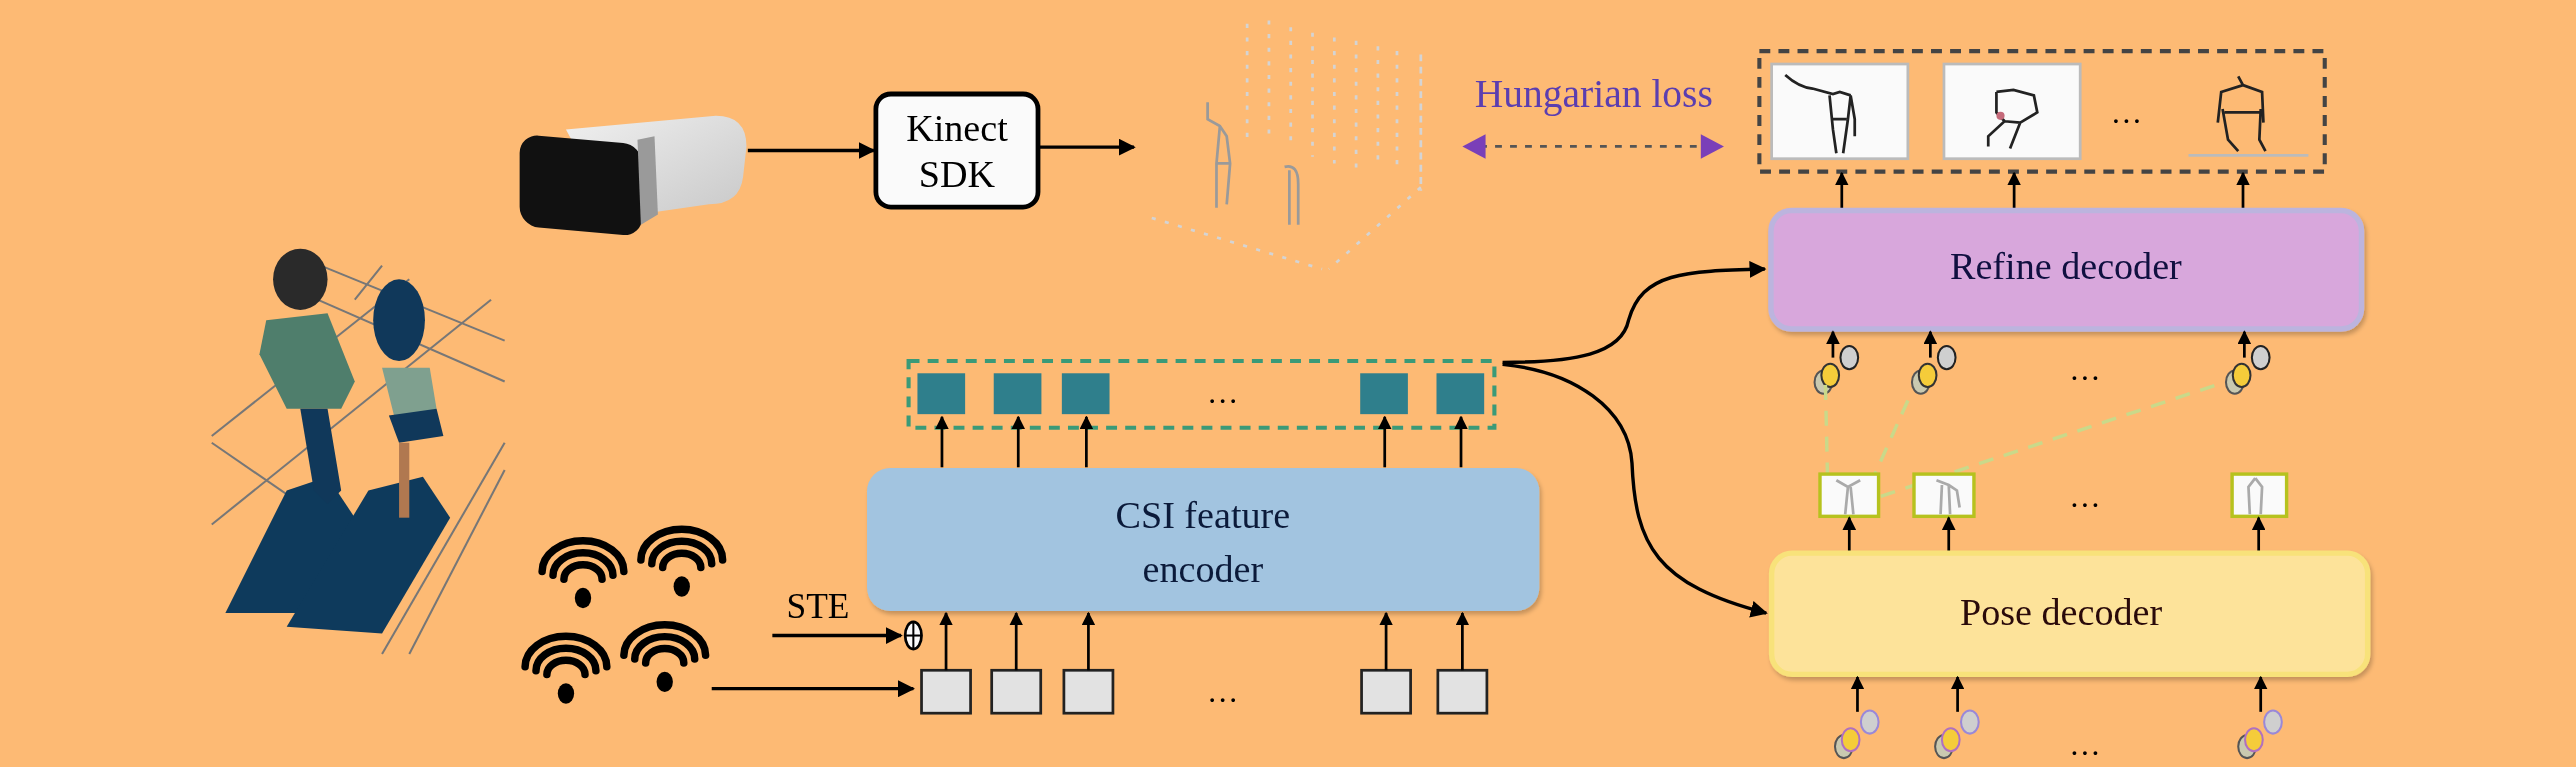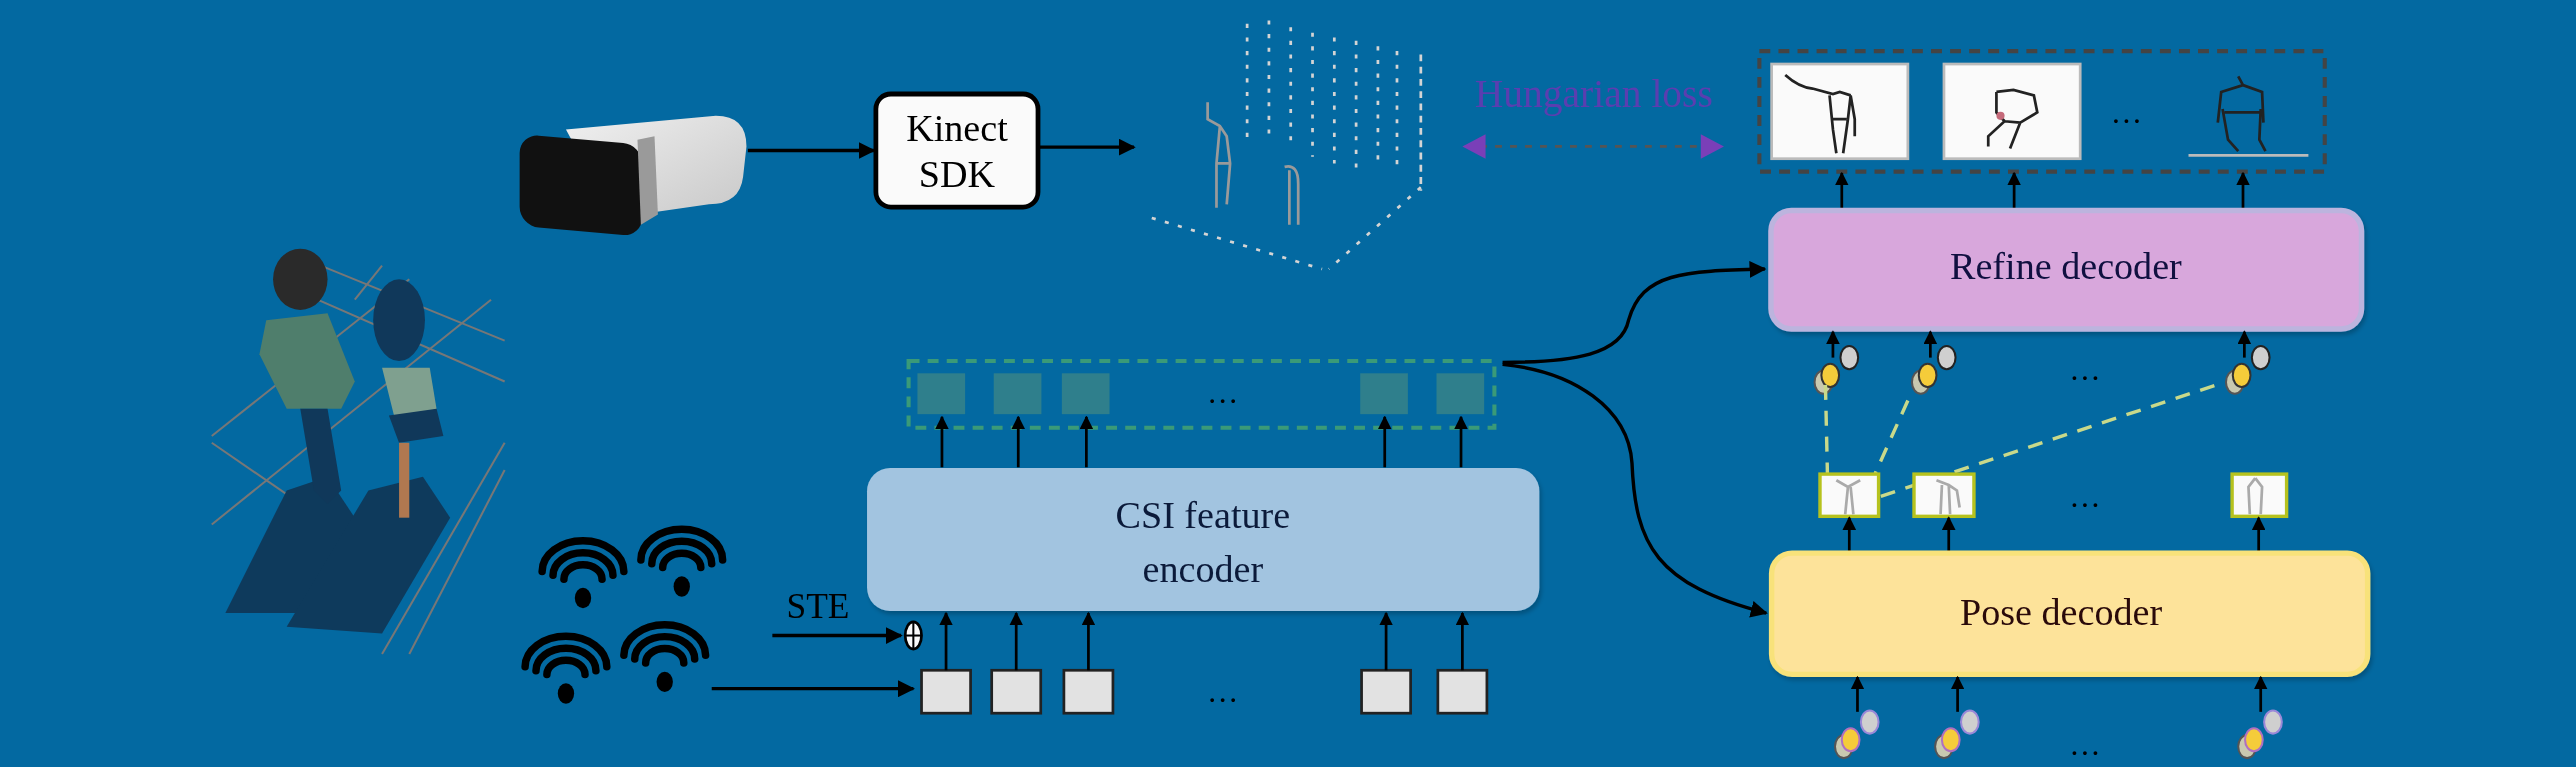--- a/index.html
+++ b/index.html
@@ -1,17 +1,17 @@
 <!DOCTYPE html>
 <html style="font-size:11px"><head>
 <meta charset="utf-8">
 <style>
   html, body { margin: 0; padding: 0; background: #f7f7f7; }
   body { width: 2576px; height: 767px; overflow: hidden; }
-  #stage { position: relative; width: 2576px; height: 767px; background: #0369a1; }
+  #stage { position: relative; width: 2576px; height: 767px; background: #fdba74; }
   svg { position: absolute; left: 0; top: 0; }
   .serif { font-family: "Liberation Serif", "DejaVu Serif", serif; }
 </style>
 </head>
 <body>
 
 <div id="stage">
 <svg width="2576" height="767" viewBox="0 0 3780 1126" xmlns="http://www.w3.org/2000/svg">
   <defs>
     <marker id="ah" viewBox="0 0 10 10" refX="9" refY="5" markerWidth="5" markerHeight="5" orient="auto-start-reverse" markerUnits="strokeWidth">

